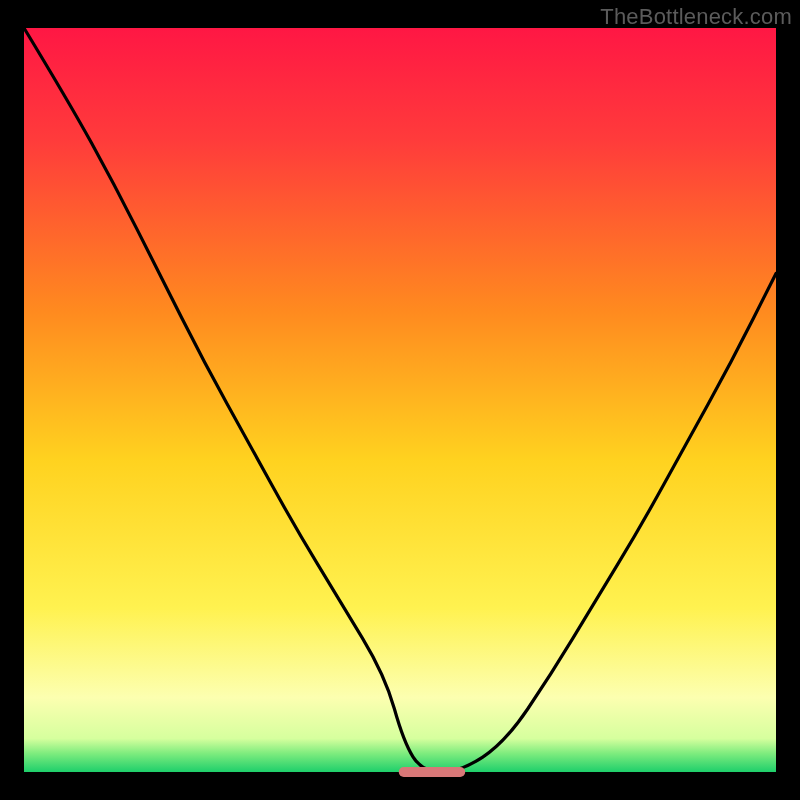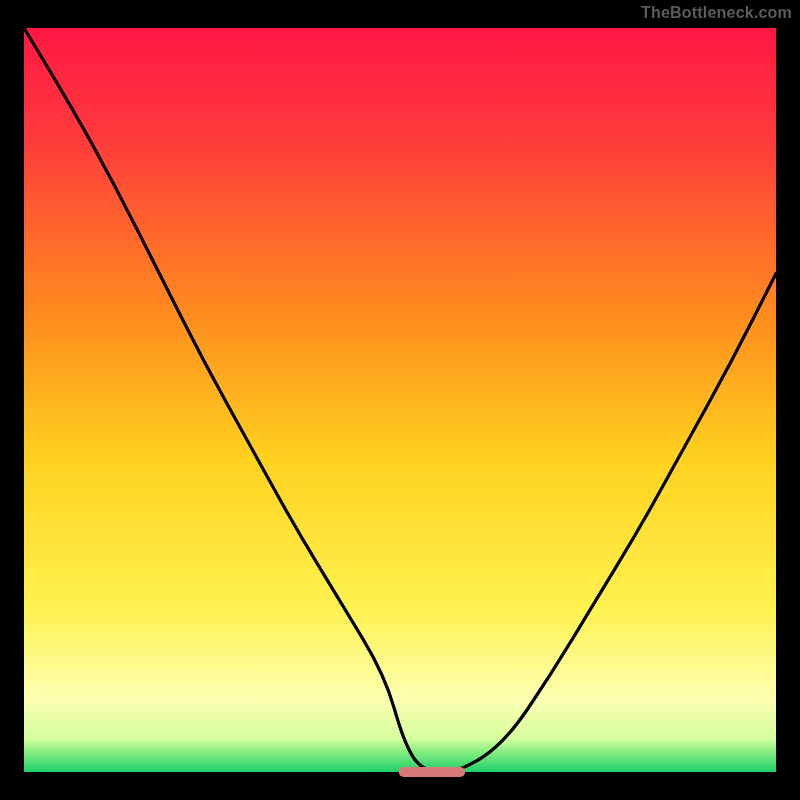--- a/index.html
+++ b/index.html
@@ -16,22 +16,22 @@
     height: 800px;
   }
   svg {
     display: block;
   }
   .watermark {
     position: absolute;
     top: 4px;
     right: 8px;
     font-family: Arial, Helvetica, sans-serif;
-    font-size: 16px;
-    font-weight: 700;
+    font-size: 22px;
+    font-weight: 400;
     color: #5b5b5b;
     letter-spacing: 0.2px;
   }
 </style>
 </head>
 <body>
 
 <div class="wrap">
 
   <svg width="800" height="800" viewBox="0 0 800 800">

